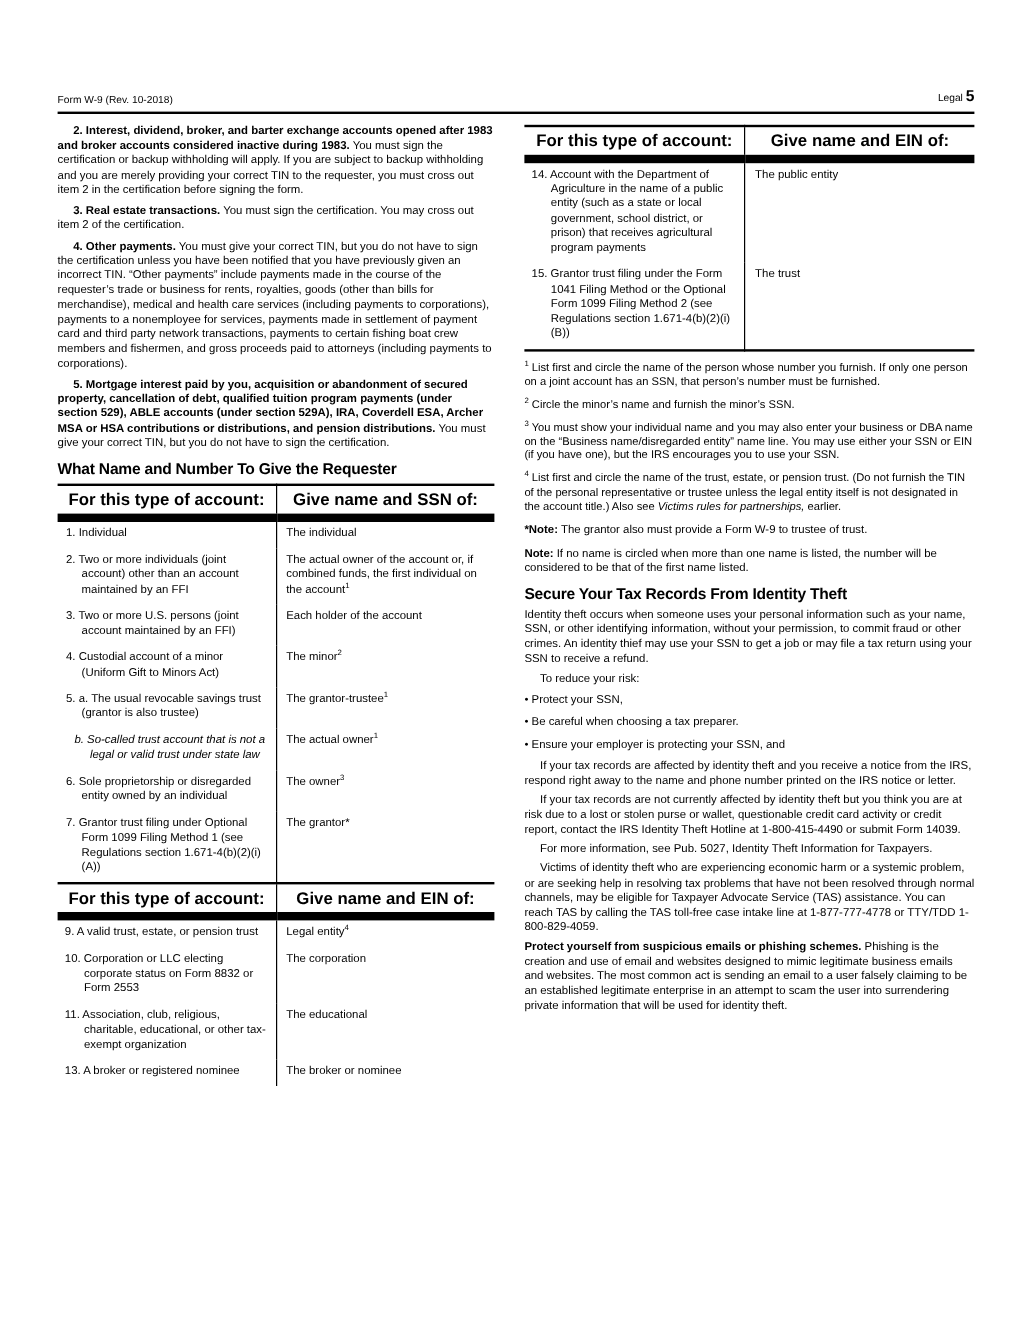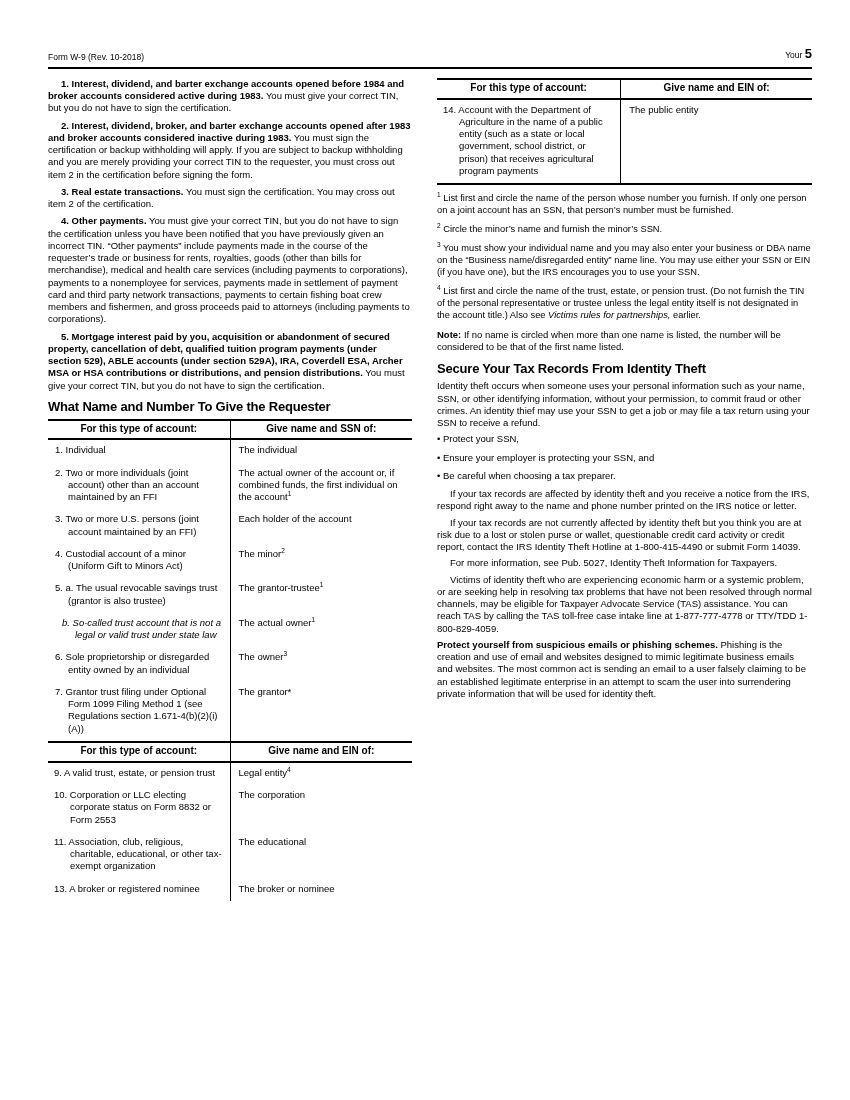--- a/index.html
+++ b/index.html
@@ -1,42 +1,42 @@
 <!DOCTYPE html>
 <html><head>
 <meta charset="utf-8">
 <style>
   html,body { margin:0; padding:0; background:#e8e8e8; }
   .page {
     position:relative; width:850px; height:1100px; margin:0 auto;
     background:#ffffff; color:#000;
     font-family:"Liberation Sans", sans-serif;
     font-size:9.5px; line-height:1.29;
-    box-sizing:border-box; padding:46px 38px 20px 48px;
+    box-sizing:border-box; padding:72px 38px 20px 48px;
     overflow:hidden;
   }
   .pg-header {
     display:flex; justify-content:space-between; align-items:flex-end;
     border-bottom:2.5px solid #000; padding-bottom:4px; font-size:8.5px;
   }
   .pg-num b { font-size:13px; font-weight:bold; }
   .cols { display:flex; gap:25px; margin-top:9px; }
   .col-l { width:364px; flex:none; }
   .col-r { width:375px; flex:none; }
   p { margin:0 0 4px; }
   .lead-para { text-indent:13px; margin-bottom:5px; }
   h1.sec {
     font-size:13px; font-weight:bold; letter-spacing:-0.2px;
     margin:7px 0 3px;
   }
   table.acct { width:100%; border-collapse:collapse; border-top:2.5px solid #000; table-layout:fixed; }
   table.acct.bot { border-bottom:2px solid #000; }
   .acct th {
-    font-size:10px; font-weight:bold; text-align:center;
-    border-bottom:2px solid #000000; padding:2px 2px 3px;
+    font-size:14px; font-weight:bold; text-align:center;
+    border-bottom:7px solid #000000; padding:2px 2px 3px;
   }
   .acct th.first { border-right:1px solid #000; }
   .acct td { vertical-align:top; }
   td.c1 { border-right:1px solid #000; padding:4px 6px 6px 20px; text-indent:-13px; }
   td.c2 { padding:4px 4px 6px 8px; }
   table.wide td.c1 { padding-left:22px; text-indent:-16px; }
   tr.sub td.c1 { padding-left:27px; text-indent:-13px;font-style:italic; }
   sup { font-size:6.5px; vertical-align:super; line-height:0; }
   .fn { font-size:9.3px; margin:0 0 7px; }
   .fn-first { margin-top:8px; }
@@ -46,28 +46,27 @@
   .bullet::before { content:"• "; }
   .mb6 { margin-bottom:6px; }
 </style>
 </head>
 <body>
 
 <div class="page">
 
   <div class="pg-header">
     <span>Form W-9 (Rev. 10-2018)</span>
-    <span class="pg-num"><span>Your</span> <b>5</b></span>
+    <span class="pg-num"><span>Legal</span> <b>5</b></span>
   </div>
 
   <div class="cols">
 
     <div class="col-l">
 
-      <p class="lead-para"><b>1. Interest, dividend, and barter exchange accounts opened before 1984 and broker accounts considered active during 1983.</b><span> You must give your correct TIN, but you do not have to sign the certification.</span></p>
       <p class="lead-para"><b>2. Interest, dividend, broker, and barter exchange accounts opened after 1983 and broker accounts considered inactive during 1983.</b><span> You must sign the certification or backup withholding will apply. If you are subject to backup withholding and you are merely providing your correct TIN to the requester, you must cross out item 2 in the certification before signing the form.</span></p>
       <p class="lead-para"><b>3. Real estate transactions.</b><span> You must sign the certification. You may cross out item 2 of the certification.</span></p>
       <p class="lead-para"><b>4. Other payments.</b><span> You must give your correct TIN, but you do not have to sign the certification unless you have been notified that you have previously given an incorrect TIN. “Other payments” include payments made in the course of the requester’s trade or business for rents, royalties, goods (other than bills for merchandise), medical and health care services (including payments to corporations), payments to a nonemployee for services, payments made in settlement of payment card and third party network transactions, payments to certain fishing boat crew members and fishermen, and gross proceeds paid to attorneys (including payments to corporations).</span></p>
       <p class="lead-para"><b>5. Mortgage interest paid by you, acquisition or abandonment of secured property, cancellation of debt, qualified tuition program payments (under section 529), ABLE accounts (under section 529A), IRA, Coverdell ESA, Archer MSA or HSA contributions or distributions, and pension distributions.</b><span> You must give your correct TIN, but you do not have to sign the certification.</span></p>
 
       <h1 class="sec">What Name and Number To Give the Requester</h1>
 
       <table class="acct">
         <colgroup>
             <col style="width:50%">
@@ -159,36 +158,42 @@
           <tr>
             <th class="first">For this type of account:</th>
             <th>Give name and EIN of:</th>
           </tr>
         </thead>
         <tbody>
           <tr>
               <td class="c1">14. Account with the Department of Agriculture in the name of a public entity (such as a state or local government, school district, or prison) that receives agricultural program payments</td>
               <td class="c2">The public entity</td>
             </tr>
+          <tr>
+              <td class="c1">15. Grantor trust filing under the Form 1041 Filing Method or the Optional Form 1099 Filing Method 2 (see Regulations section 1.671-4(b)(2)(i)(B))</td>
+              <td class="c2">The trust</td>
+            </tr>
         </tbody>
       </table>
 
       <p class="fn fn-first"><sup>1</sup><span> List first and circle the name of the person whose number you furnish. If only one person on a joint account has an SSN, that person’s number must be furnished.</span><i></i><span></span></p>
       <p class="fn"><sup>2</sup><span> Circle the minor’s name and furnish the minor’s SSN.</span><i></i><span></span></p>
       <p class="fn"><sup>3</sup><span> You must show your individual name and you may also enter your business or DBA name on the “Business name/disregarded entity” name line. You may use either your SSN or EIN (if you have one), but the IRS encourages you to use your SSN.</span><i></i><span></span></p>
       <p class="fn"><sup>4</sup><span> List first and circle the name of the trust, estate, or pension trust. (Do not furnish the TIN of the personal representative or trustee unless the legal entity itself is not designated in the account title.) Also see </span><i>Victims rules for partnerships,</i><span> earlier.</span></p>
 
+      <p class="note-p"><b>*Note:</b><span> The grantor also must provide a Form W-9 to trustee of trust.</span></p>
       <p class="note-p"><b>Note:</b><span> If no name is circled when more than one name is listed, the number will be considered to be that of the first name listed.</span></p>
 
       <h1 class="sec">Secure Your Tax Records From Identity Theft</h1>
 
       <p>Identity theft occurs when someone uses your personal information such as your name, SSN, or other identifying information, without your permission, to commit fraud or other crimes. An identity thief may use your SSN to get a job or may file a tax return using your SSN to receive a refund.</p>
+      <p class="ind mb6">To reduce your risk:</p>
       <p class="bullet">Protect your SSN,</p>
+      <p class="bullet">Be careful when choosing a tax preparer.</p>
       <p class="bullet">Ensure your employer is protecting your SSN, and</p>
-      <p class="bullet">Be careful when choosing a tax preparer.</p>
       <p class="ind">If your tax records are affected by identity theft and you receive a notice from the IRS, respond right away to the name and phone number printed on the IRS notice or letter.</p>
       <p class="ind">If your tax records are not currently affected by identity theft but you think you are at risk due to a lost or stolen purse or wallet, questionable credit card activity or credit report, contact the IRS Identity Theft Hotline at 1-800-415-4490 or submit Form 14039.</p>
       <p class="ind">For more information, see Pub. 5027, Identity Theft Information for Taxpayers.</p>
       <p class="ind">Victims of identity theft who are experiencing economic harm or a systemic problem, or are seeking help in resolving tax problems that have not been resolved through normal channels, may be eligible for Taxpayer Advocate Service (TAS) assistance. You can reach TAS by calling the TAS toll-free case intake line at 1-877-777-4778 or TTY/TDD 1-800-829-4059.</p>
       <p><b>Protect yourself from suspicious emails or phishing schemes.</b><span> Phishing is the creation and use of email and websites designed to mimic legitimate business emails and websites. The most common act is sending an email to a user falsely claiming to be an established legitimate enterprise in an attempt to scam the user into surrendering private information that will be used for identity theft.</span></p>
 
     </div>
   </div>
 </div>
 

